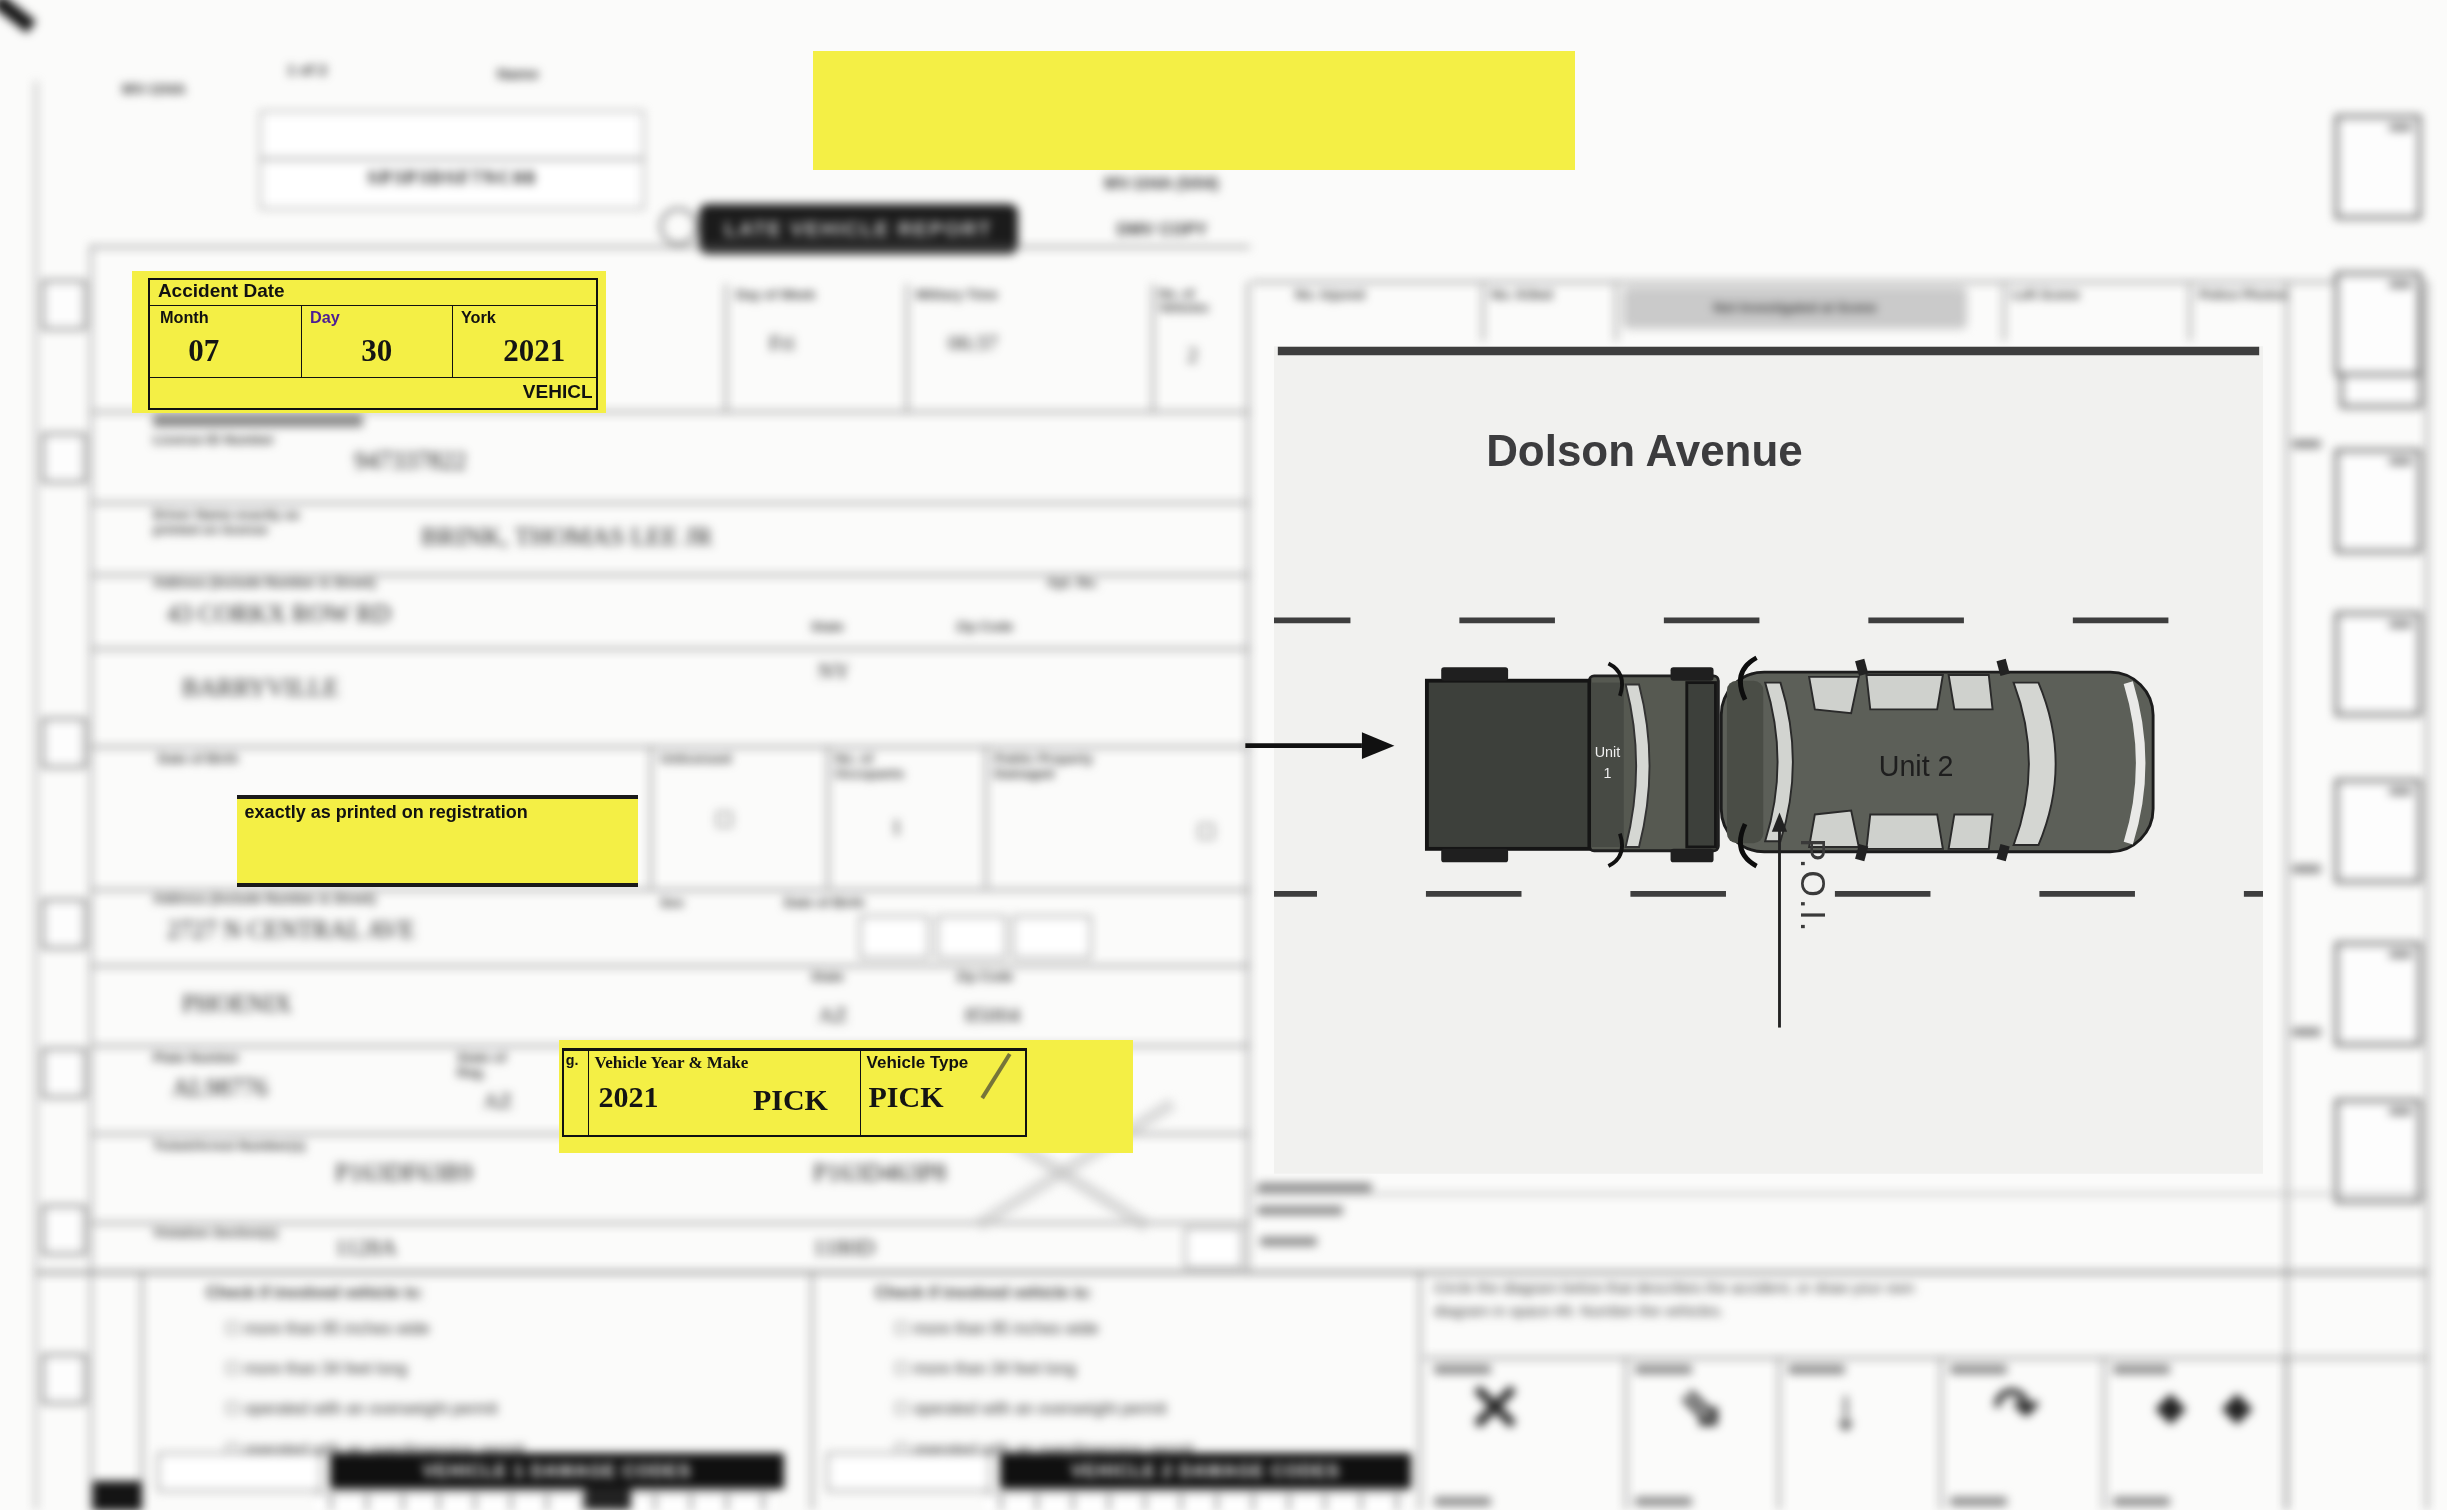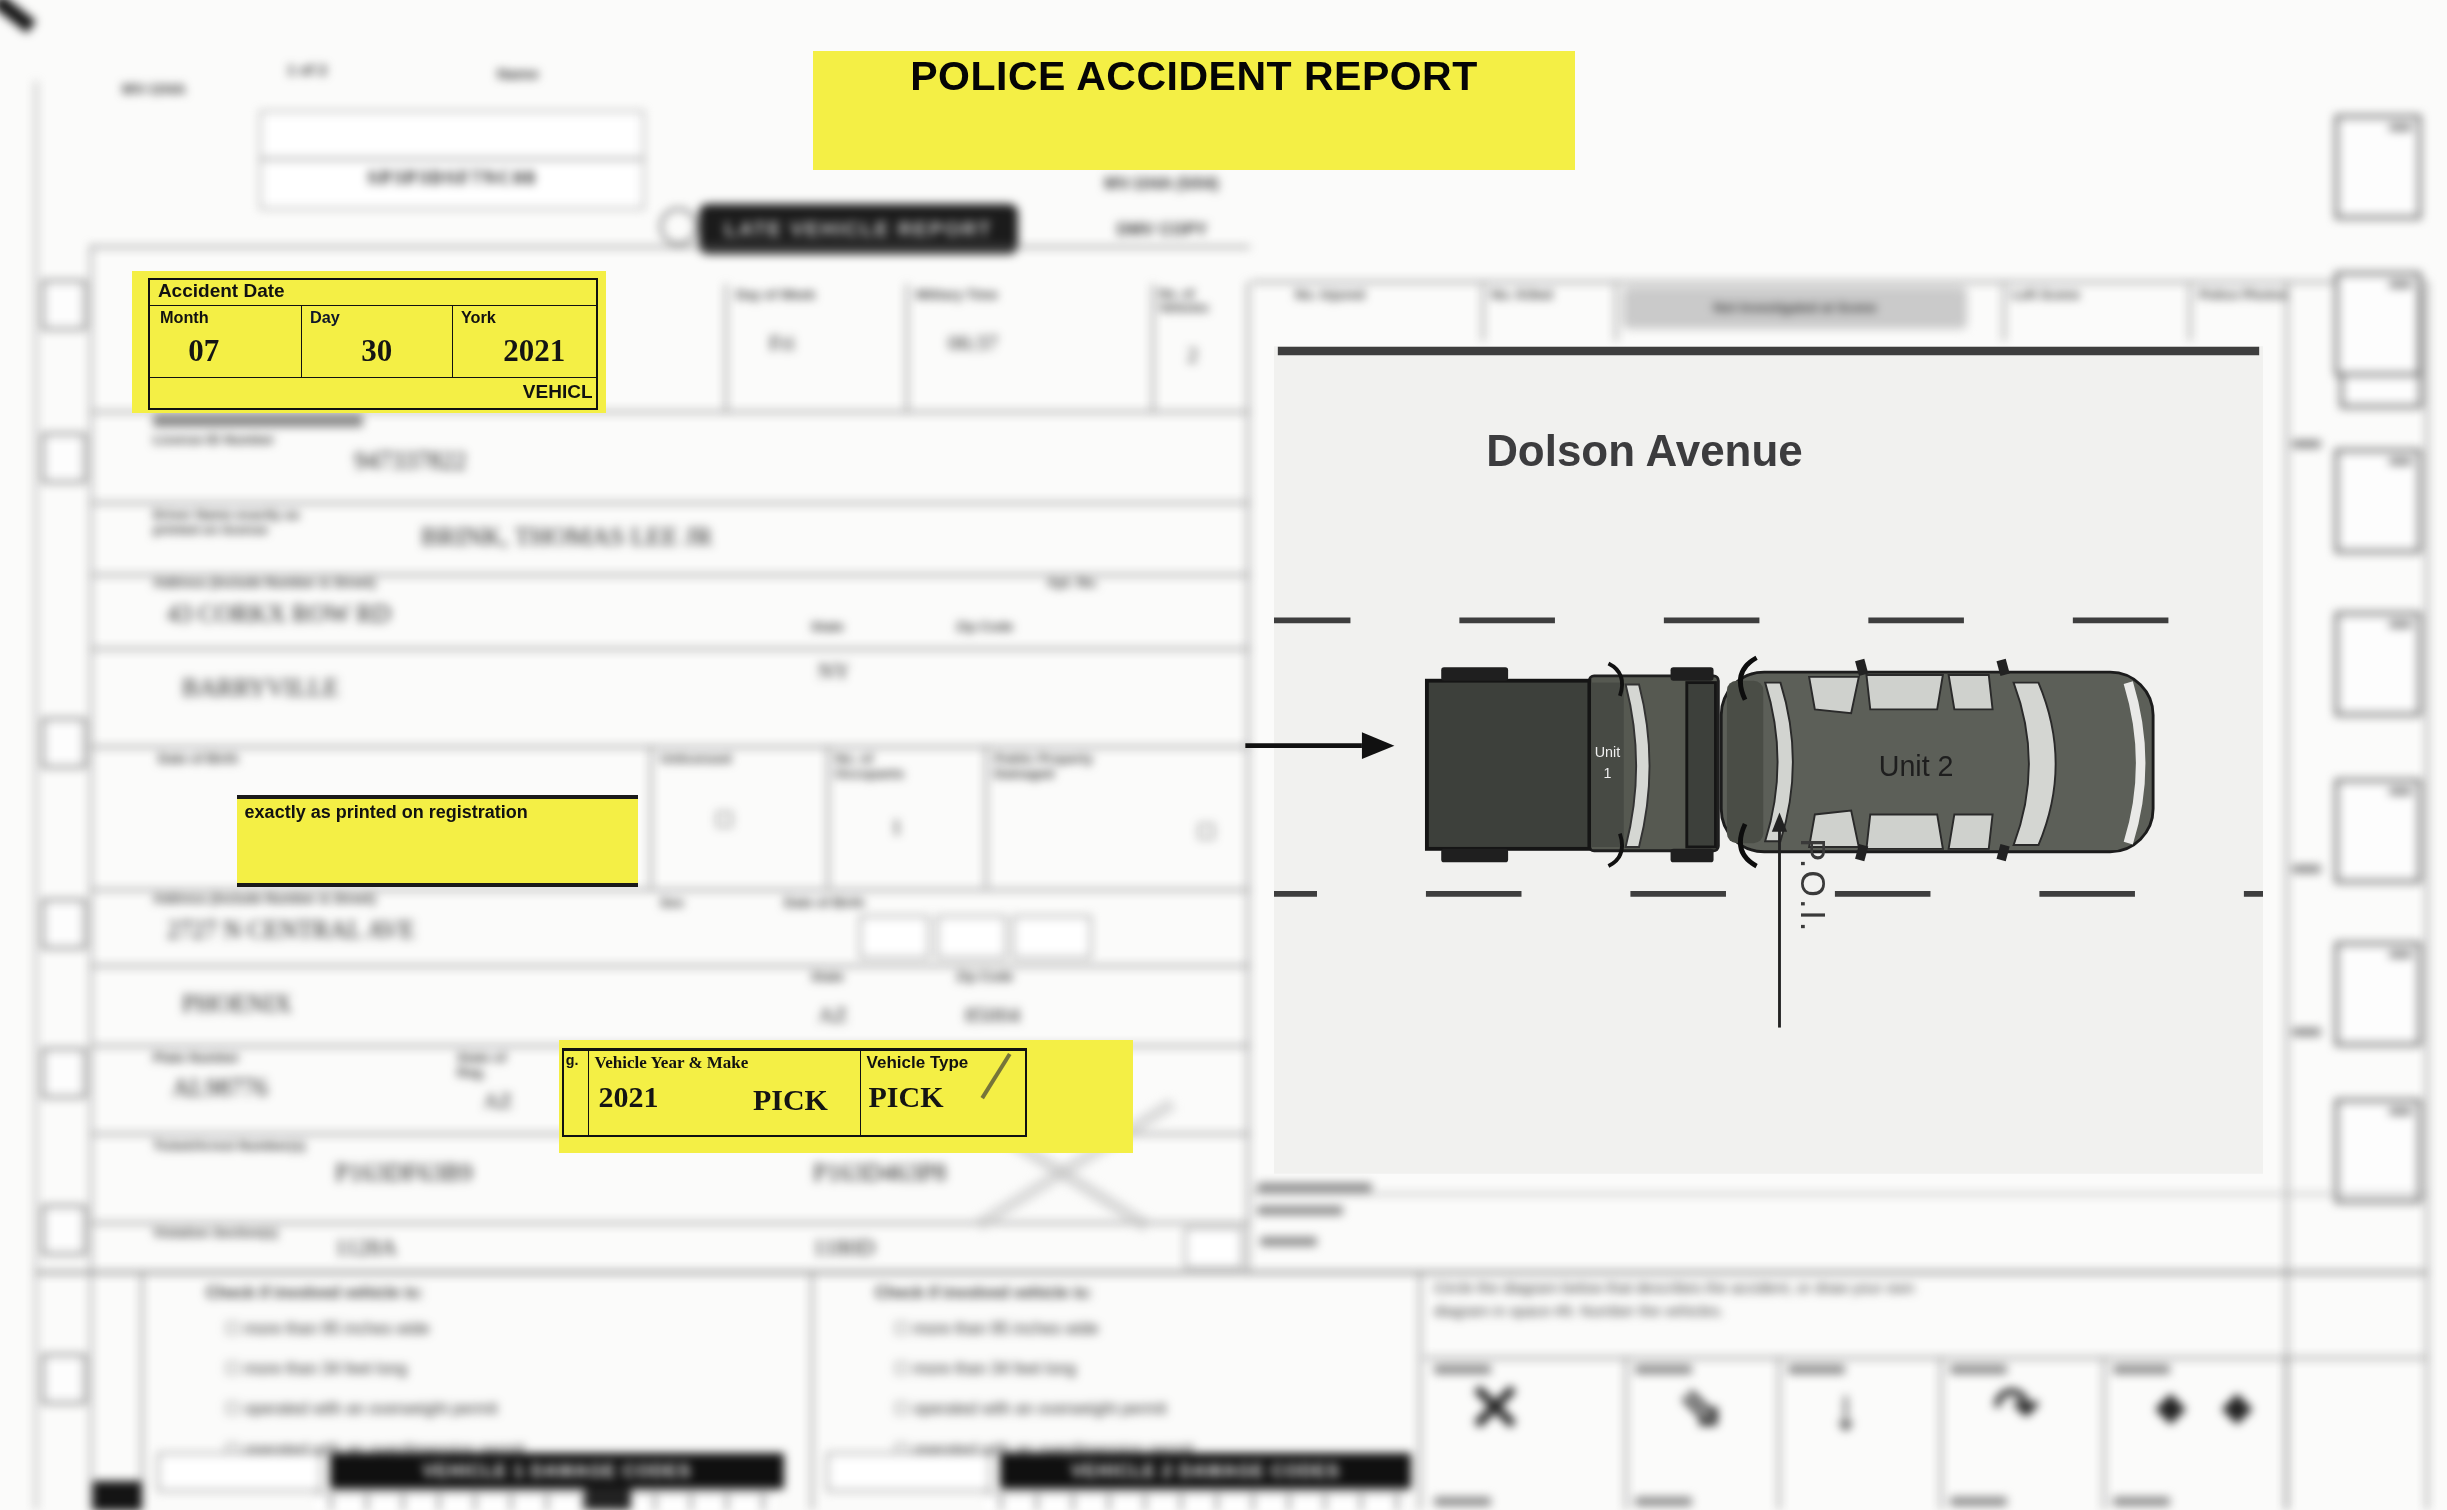--- a/index.html
+++ b/index.html
@@ -222,33 +222,32 @@
     <div class="a codebox" style="left:42px;top:1205px;width:40px;height:46px;border-width:2.9px;"></div>
     <div class="a codebox" style="left:42px;top:1354px;width:40px;height:46px;border-width:2.9px;"></div>
 
     <div class="a hl" style="left:1252px;top:1193px;width:1174px;background:#aaa;"></div>
     <div class="a smudge" style="left:1257px;top:1183px;width:115px;height:8.6px;"></div>
     <div class="a smudge" style="left:1257px;top:1206px;width:86px;height:8.6px;"></div>
     <div class="a smudge" style="left:1260px;top:1237px;width:57px;height:8.6px;"></div>
   </div>
 
   <div class="a ybox" style="left:813px;top:51px;width:762px;height:119px;z-index:5;">
-    <div style="text-align:center;margin-top:1.9px;font-size:41px;font-weight:800;letter-spacing:0.5px;color:#050505;">POLICE ACCIDENT REPORT</div>
   </div>
 
   <div class="a ybox" style="left:132px;top:271px;width:474px;height:142px;z-index:5;">
     <div class="a" style="left:16.3px;top:6.7px;width:446px;height:128px;border:2.9px solid #111;">
       <div style="height:25px;border-bottom:1.9px solid #111;font-size:19px;font-weight:bold;padding-left:7.6px;color:#111;">Accident Date</div>
       <div style="display:flex;height:71px;border-bottom:1.9px solid #111;">
         <div style="width:151px;border-right:1.9px solid #111;position:relative;">
           <span class="lbl" style="position:absolute;left:9.6px;top:1.9px;font-size:16.3px;color:#111;">Month</span>
           <span class="serifbold" style="position:absolute;left:38px;top:27px;font-size:31px;">07</span>
         </div>
         <div style="width:150px;border-right:1.9px solid #111;position:relative;">
-          <span class="lbl" style="position:absolute;left:7.6px;top:1.9px;font-size:16.3px;color:#0f172a;">Day</span>
+          <span class="lbl" style="position:absolute;left:7.6px;top:1.9px;font-size:16.3px;color:#4c1d95;">Day</span>
           <span class="serifbold" style="position:absolute;left:59px;top:27px;font-size:31px;">30</span>
         </div>
         <div style="flex:1;position:relative;">
           <span class="lbl" style="position:absolute;left:7.6px;top:1.9px;font-size:16.3px;color:#111;">York</span>
           <span class="serifbold" style="position:absolute;left:50px;top:27px;font-size:31px;">2021</span>
         </div>
       </div>
       <div style="height:28px;position:relative;">
         <span style="position:absolute;right:3.8px;top:2.9px;font-size:19px;font-weight:bold;color:#111;">VEHICL</span>
       </div>

